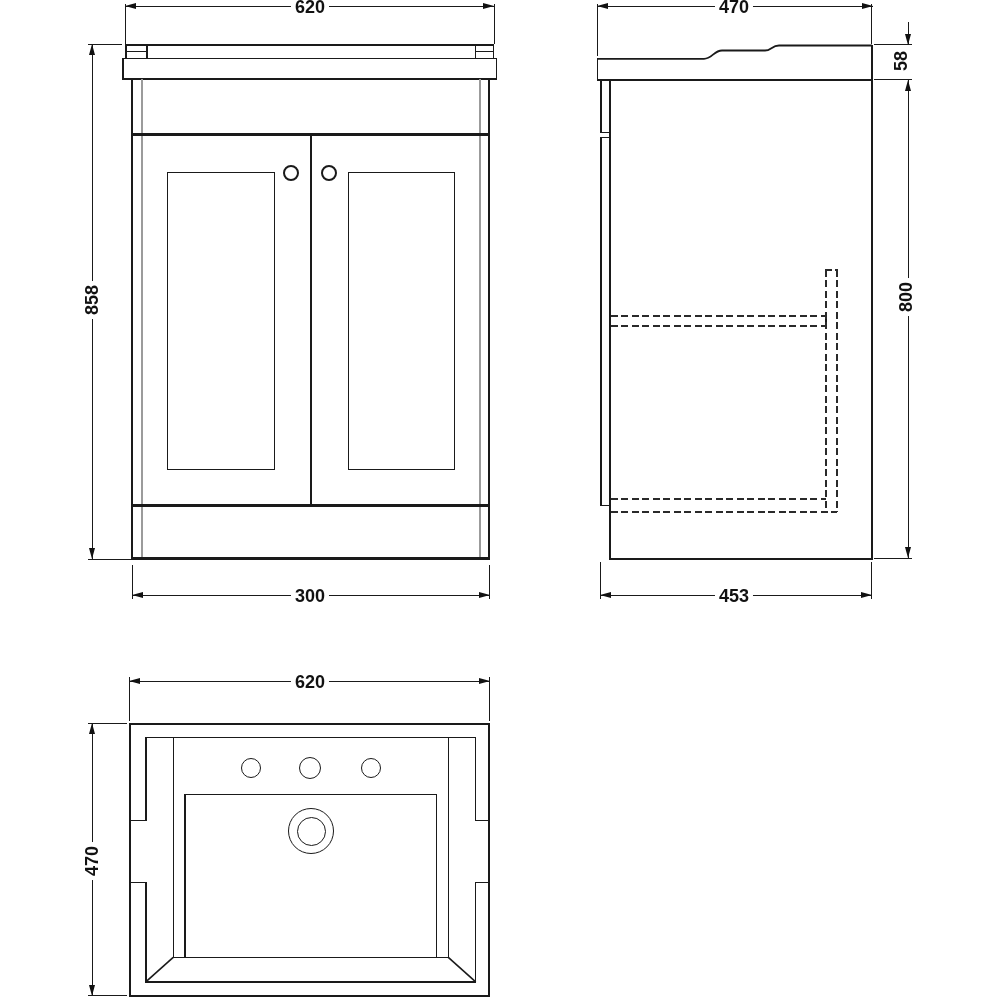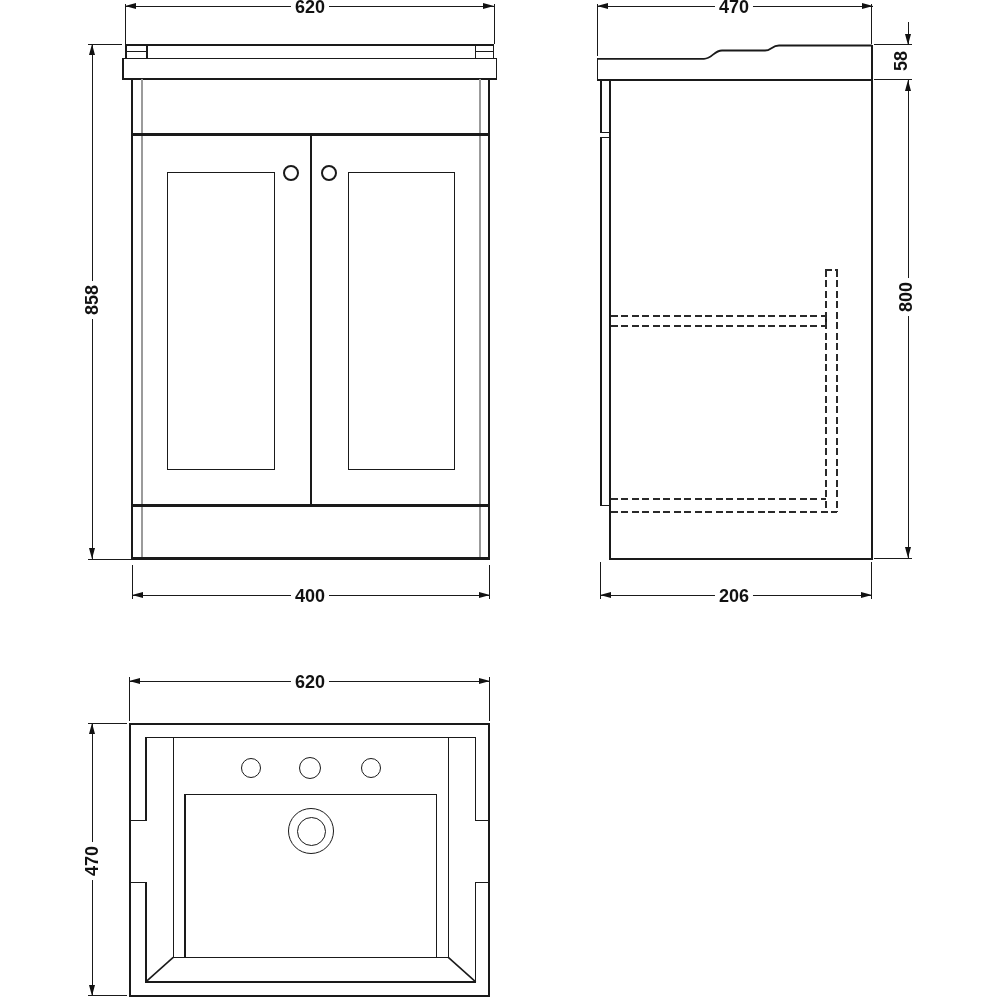--- a/index.html
+++ b/index.html
@@ -69,21 +69,21 @@
     <div class="l thin" style="left:92px;top:44px;width:1px;height:515px"></div>
     <span class="ar ar-u" style="left:89px;top:44px"></span>
     <span class="ar ar-d" style="left:89px;top:548px"></span>
     <div class="lbl rot" style="left:92px;top:300px">858</div>
 
     <div class="l thin" style="left:131.5px;top:565px;width:1px;height:34px"></div>
     <div class="l thin" style="left:488.5px;top:565px;width:1px;height:34px"></div>
     <div class="l thin" style="left:131.5px;top:595px;width:358px;height:1px"></div>
     <span class="ar ar-l" style="left:131.5px;top:592px"></span>
     <span class="ar ar-r" style="left:478.5px;top:592px"></span>
-    <div class="lbl" style="left:310px;top:596px">400</div>
+    <div class="lbl" style="left:310px;top:596px">300</div>
   </div>
 
   <div>
     <div class="l" style="left:596.5px;top:58px;width:1.6px;height:22px"></div>
     <div class="l" style="left:596.5px;top:78.5px;width:276px;height:2px"></div>
     <div class="l" style="left:870.5px;top:45px;width:2px;height:515px"></div>
     <div class="l" style="left:600px;top:79.5px;width:1.6px;height:52.5px"></div>
     <div class="l" style="left:600px;top:137px;width:1.6px;height:368px"></div>
     <div class="l" style="left:600px;top:131.5px;width:10px;height:1.2px"></div>
     <div class="l" style="left:600px;top:136.5px;width:10px;height:1.2px"></div>
@@ -117,21 +117,21 @@
     <span class="ar ar-u" style="left:905px;top:80px"></span>
     <span class="ar ar-d" style="left:905px;top:547px"></span>
     <div class="l thin" style="left:874px;top:558px;width:38px;height:1px"></div>
     <div class="lbl rot" style="left:906px;top:297px">800</div>
 
     <div class="l thin" style="left:600px;top:562px;width:1px;height:37px"></div>
     <div class="l thin" style="left:871px;top:562px;width:1px;height:37px"></div>
     <div class="l thin" style="left:600px;top:595px;width:272px;height:1px"></div>
     <span class="ar ar-l" style="left:600px;top:592px"></span>
     <span class="ar ar-r" style="left:861px;top:592px"></span>
-    <div class="lbl" style="left:734px;top:596px">206</div>
+    <div class="lbl" style="left:734px;top:596px">453</div>
   </div>
 
   <div>
     <div class="rect" style="left:129px;top:722.5px;width:361px;height:274px;border-width:2px"></div>
 
     <div class="l" style="left:145px;top:736.5px;width:331px;height:1.6px"></div>
     <div class="l" style="left:145px;top:981px;width:331px;height:1.6px"></div>
     <div class="l" style="left:145px;top:736.5px;width:1.6px;height:84px"></div>
     <div class="l" style="left:145px;top:881.5px;width:1.6px;height:101px"></div>
     <div class="l" style="left:474.5px;top:736.5px;width:1.6px;height:84px"></div>

